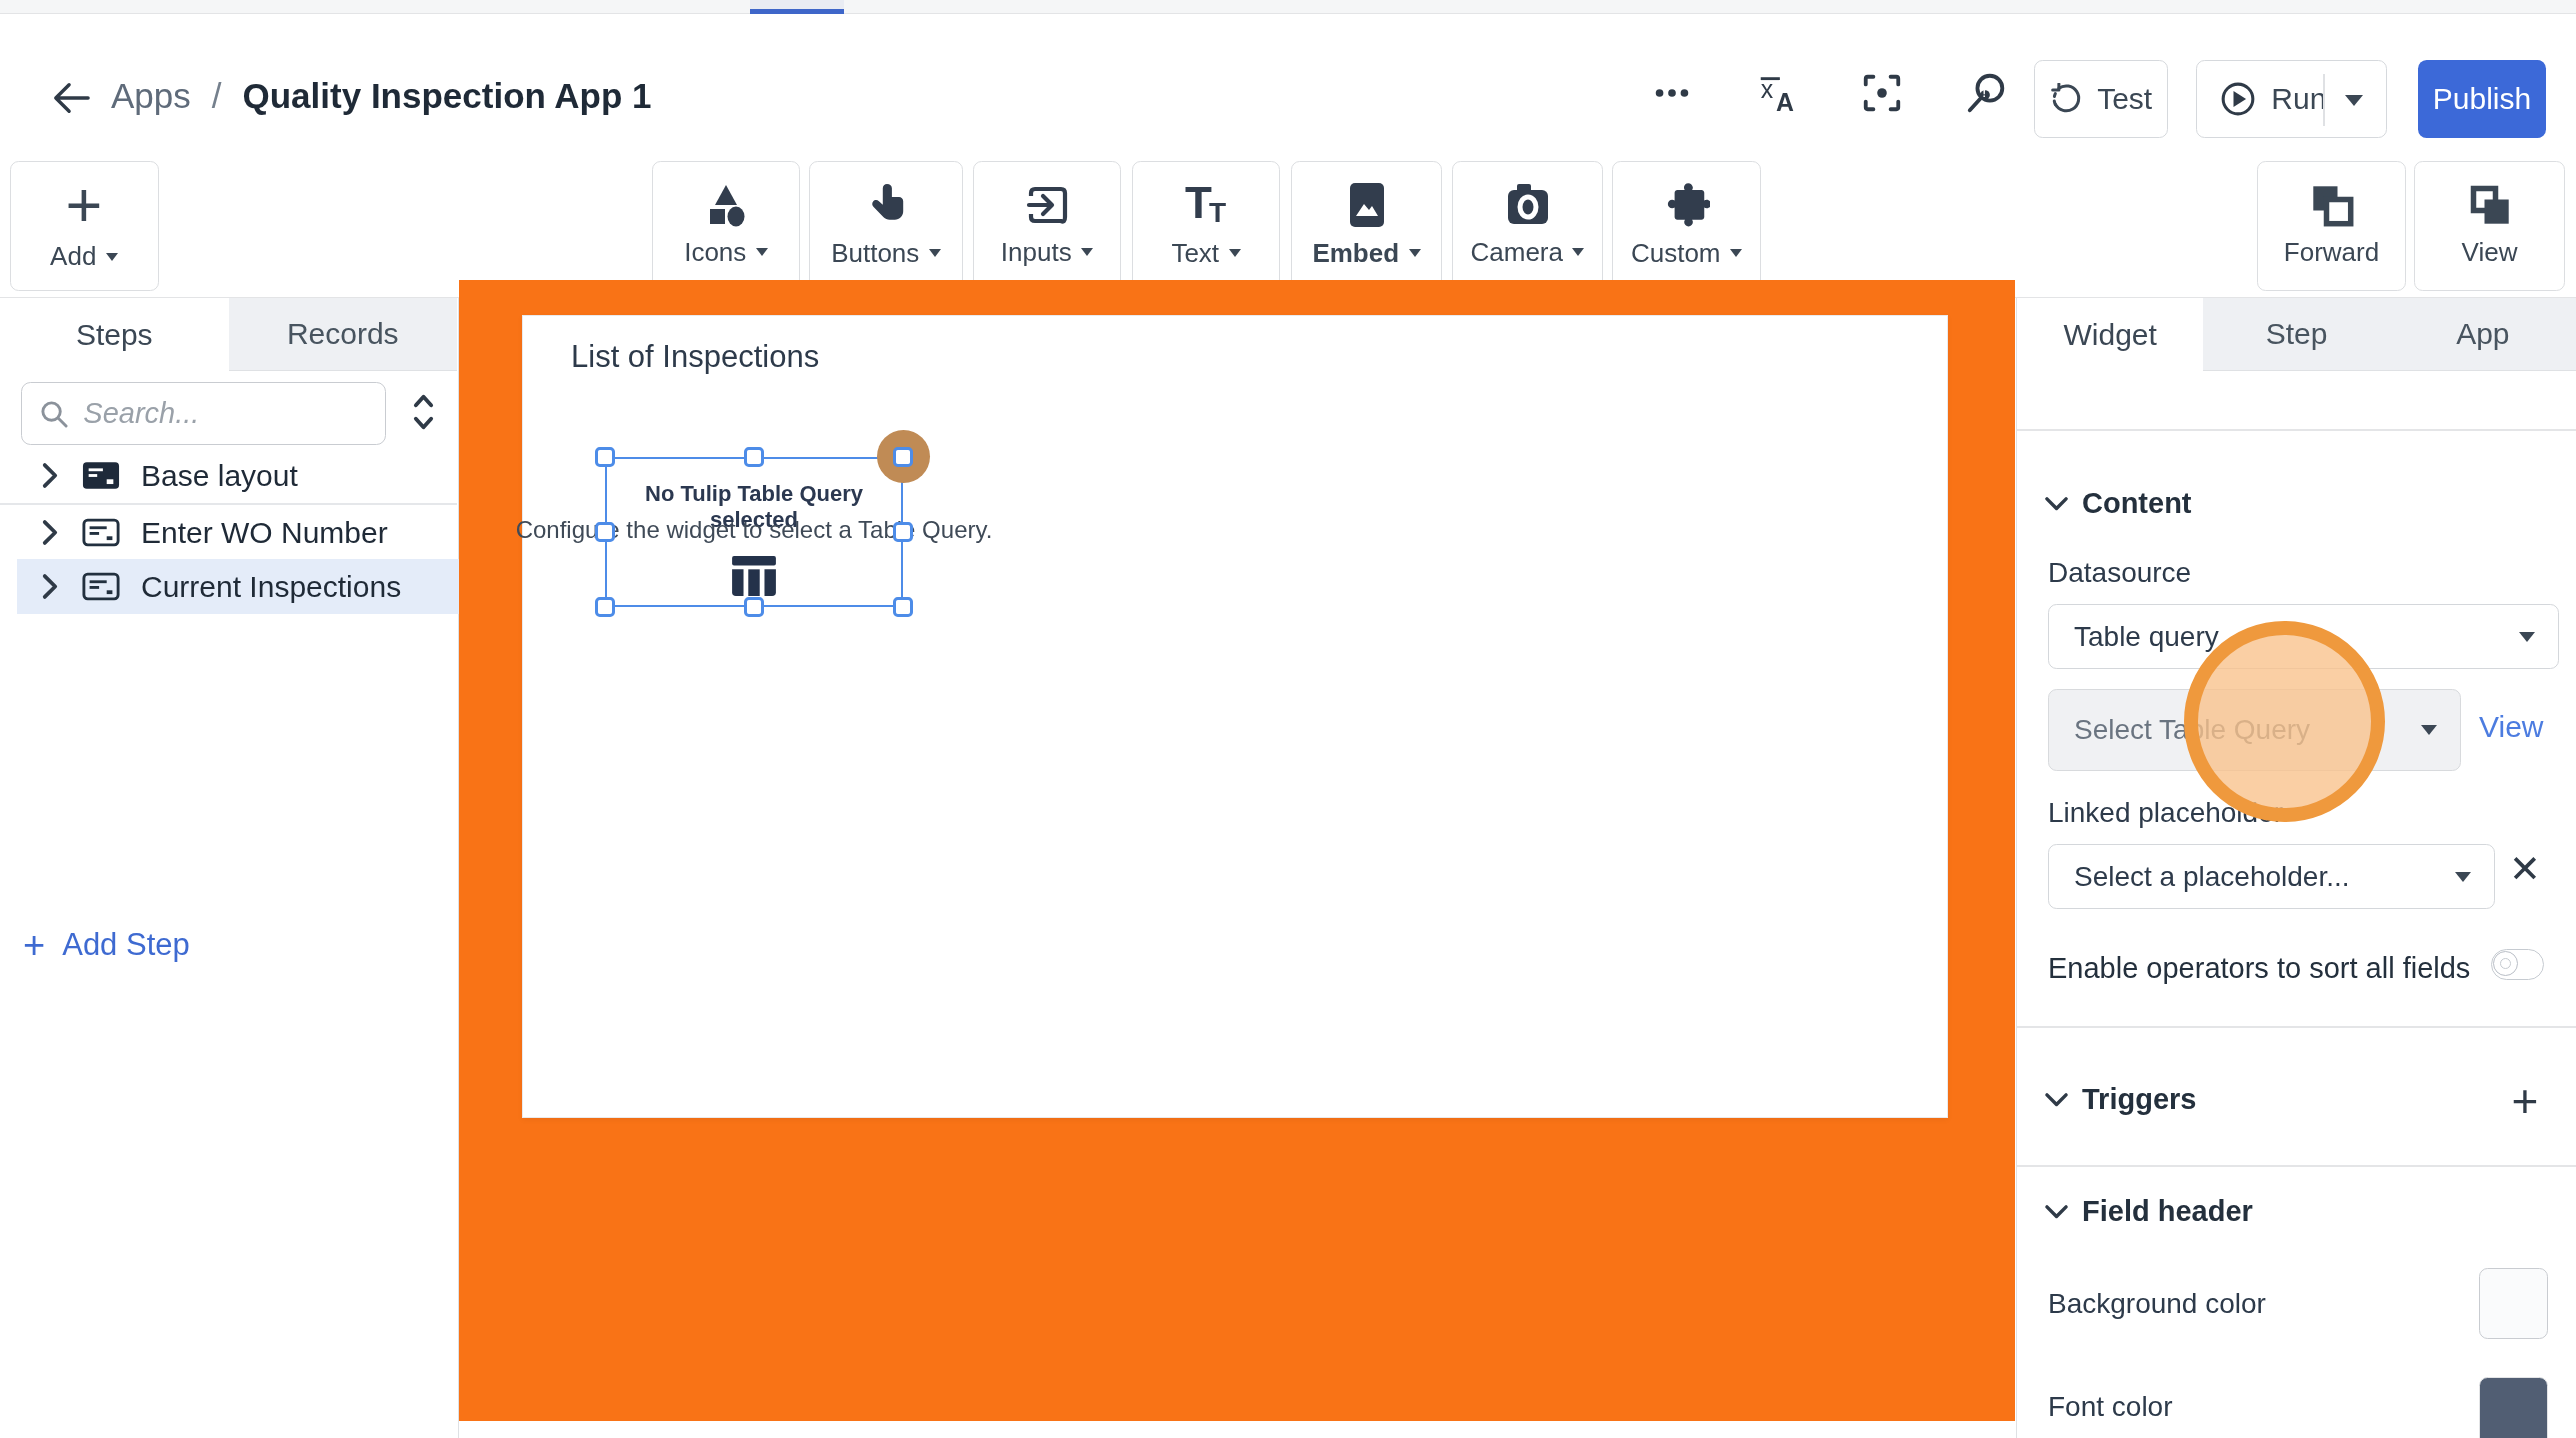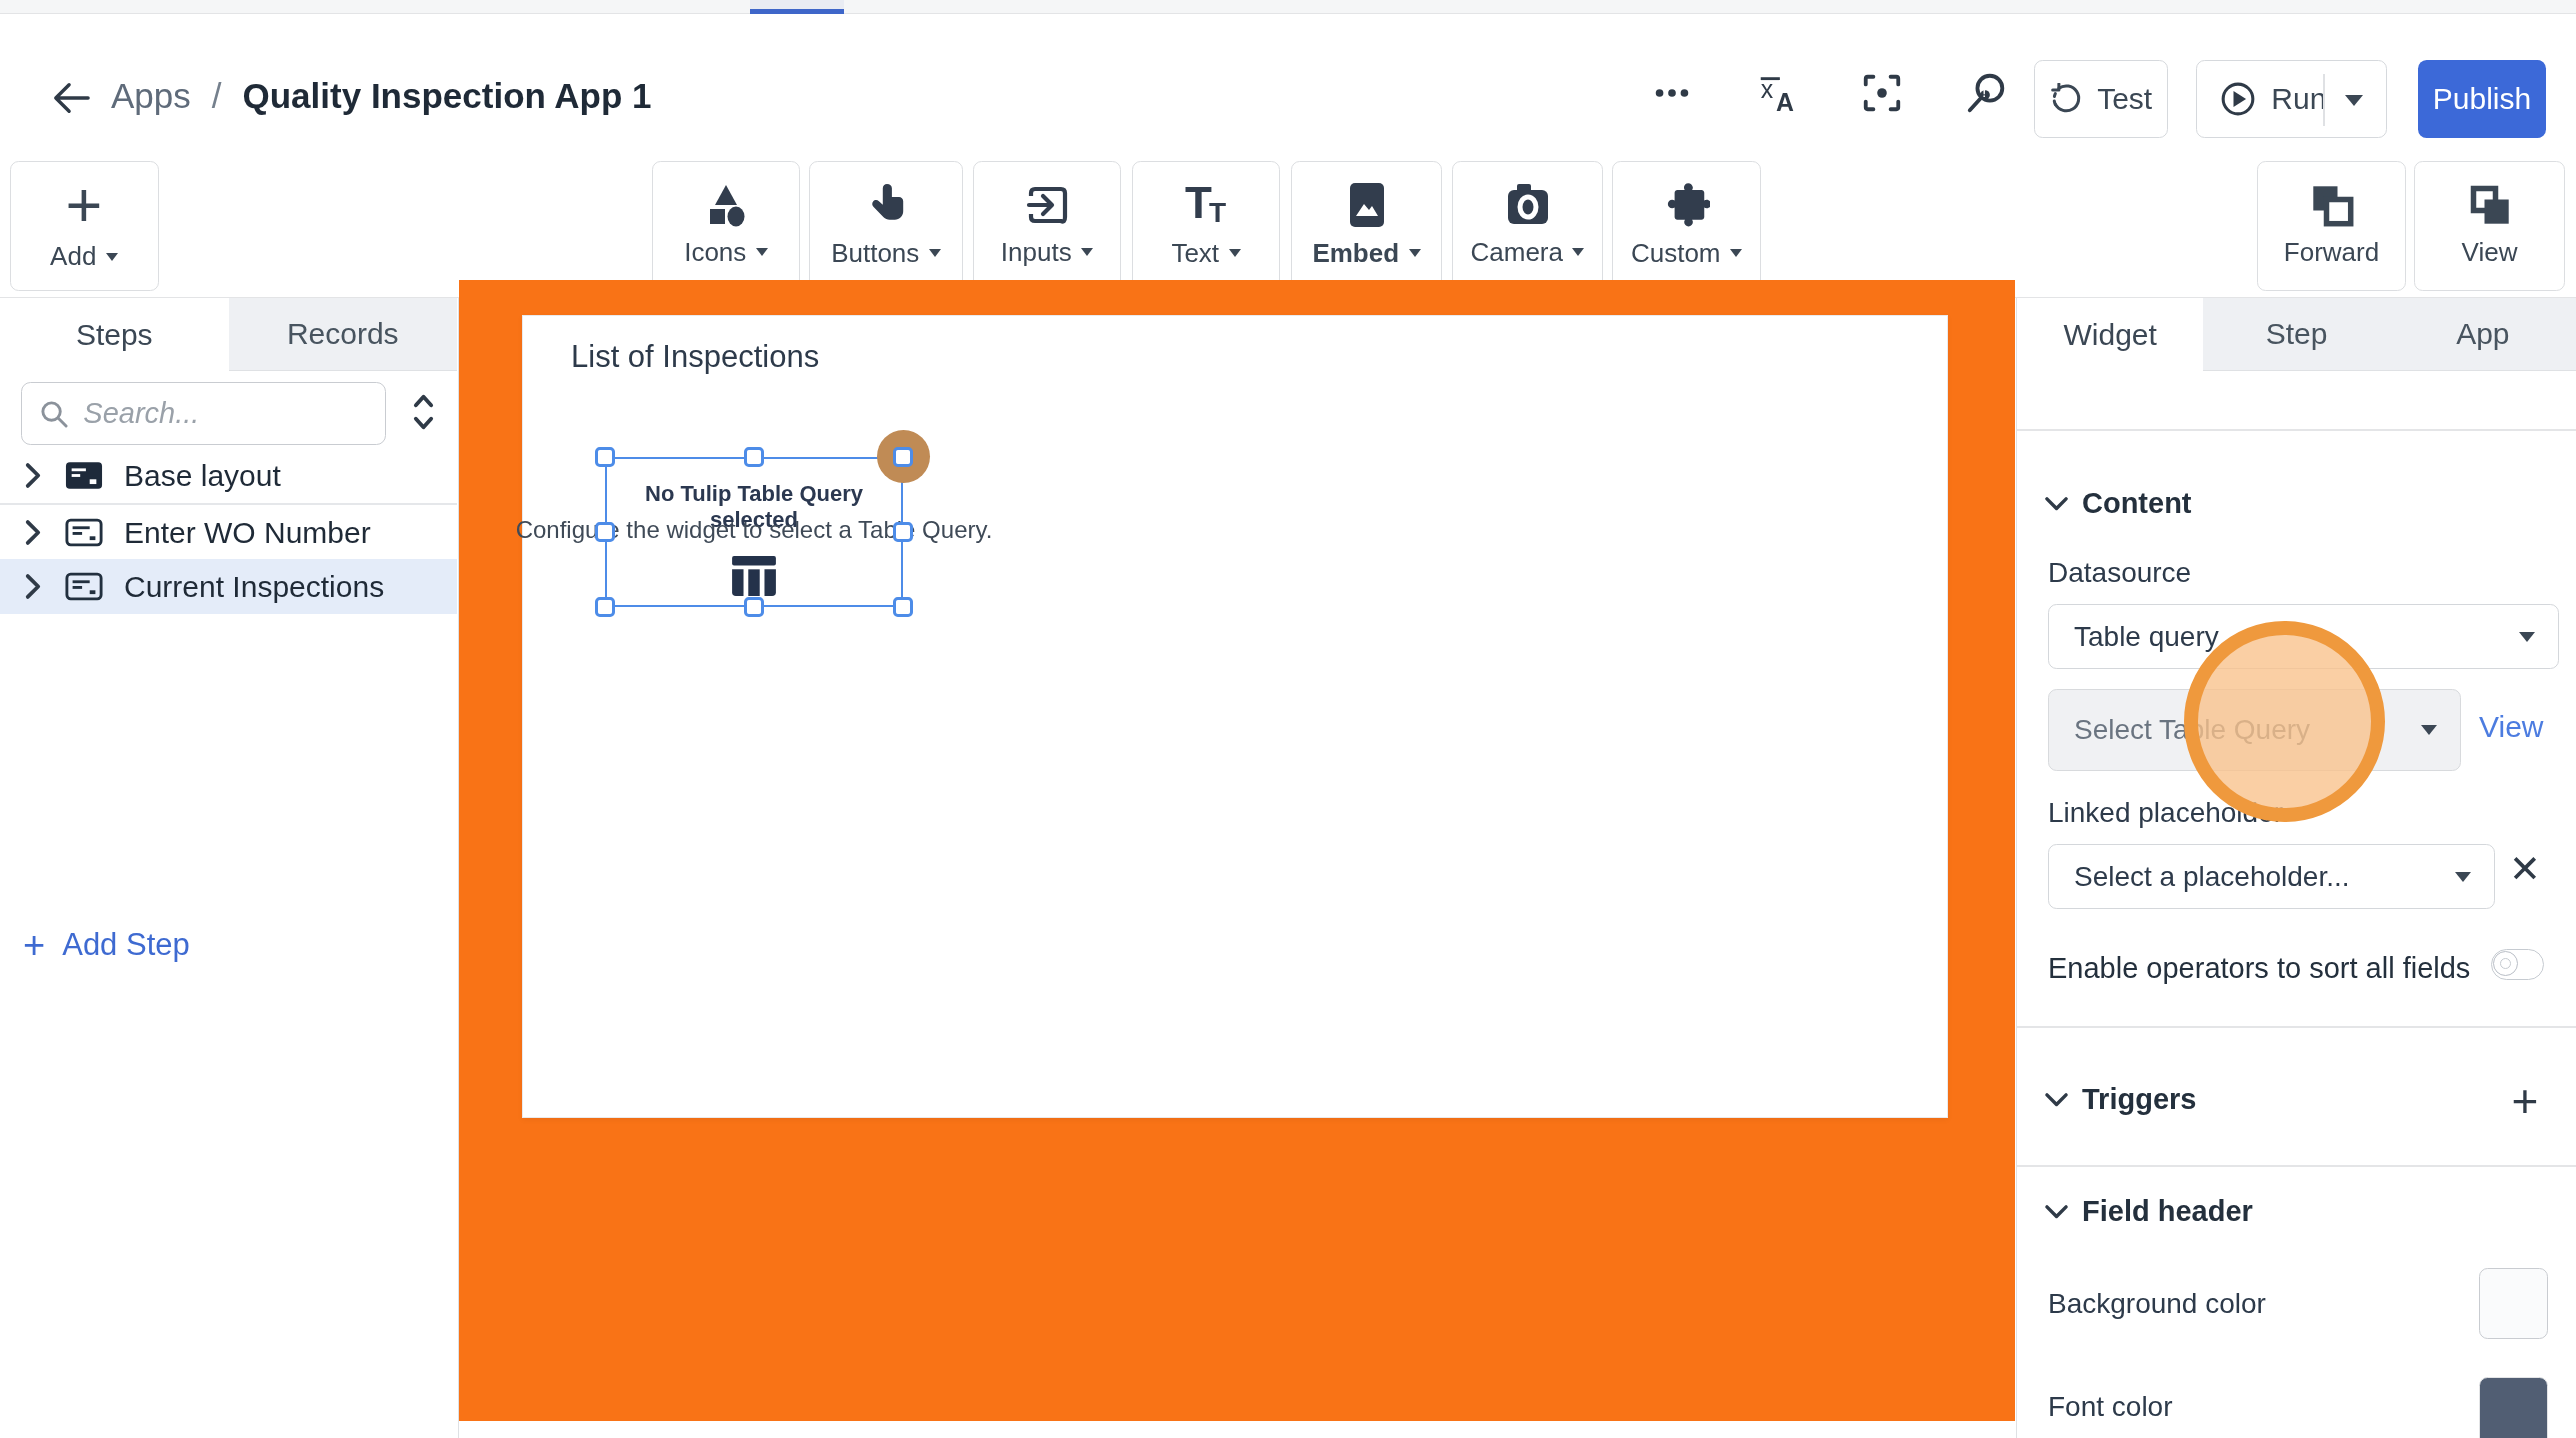--- a/index.html
+++ b/index.html
@@ -53,21 +53,21 @@
 
   
   .side-tabs { position:absolute; left:0; top:0; width:457px; height:73px; display:flex; }
   .side-tab { flex:1; display:flex; align-items:center; justify-content:center; font-size:30px; color:#3b4754; cursor:pointer; }
   .side-tab.inactive { background:#eef0f3; border-bottom:1.9px solid #dfe1e4; color:#48545f; }
   .search-wrap { position:absolute; left:21px; top:84px; width:365px; height:63px; border:1.9px solid #c9ccd1; border-radius:9.5px;
                  display:flex; align-items:center; padding-left:17px; gap:15.3px; background:#fff; }
   .search-placeholder { font-size:29px; font-style:italic; color:#9aa1a9; }
   .sort-icon { position:absolute; left:409px; top:92px; width:38px; height:50px; color:#2f3a47; cursor:pointer; }
 
-  .step-row { position:absolute; left:0; width:457px; height:55px; display:flex; align-items:center; gap:21px; padding-left:23px;
+  .step-row { position:absolute; left:17px; width:457px; height:55px; display:flex; align-items:center; gap:21px; padding-left:23px;
               font-size:30px; color:#1f2a37; cursor:pointer; }
   .step-row.selected { background:#e4ecf9; }
   .row-chevron { color:#2f3a47; width:21px; }
   .row-divider { position:absolute; left:0; width:457px; height:1.9px; background:#e5e7ea; }
   .add-step { position:absolute; left:23px; top:619px; height:55px; display:flex; align-items:center; gap:17px;
               color:#3e6ad1; font-size:31px; cursor:pointer; }
   .add-step-plus { font-size:38px; line-height:38px; }
 
   
   .step-card { position:absolute; left:63px; top:35px; width:1426px; height:803px; background:#fff; border:1px solid #e9eaec;

